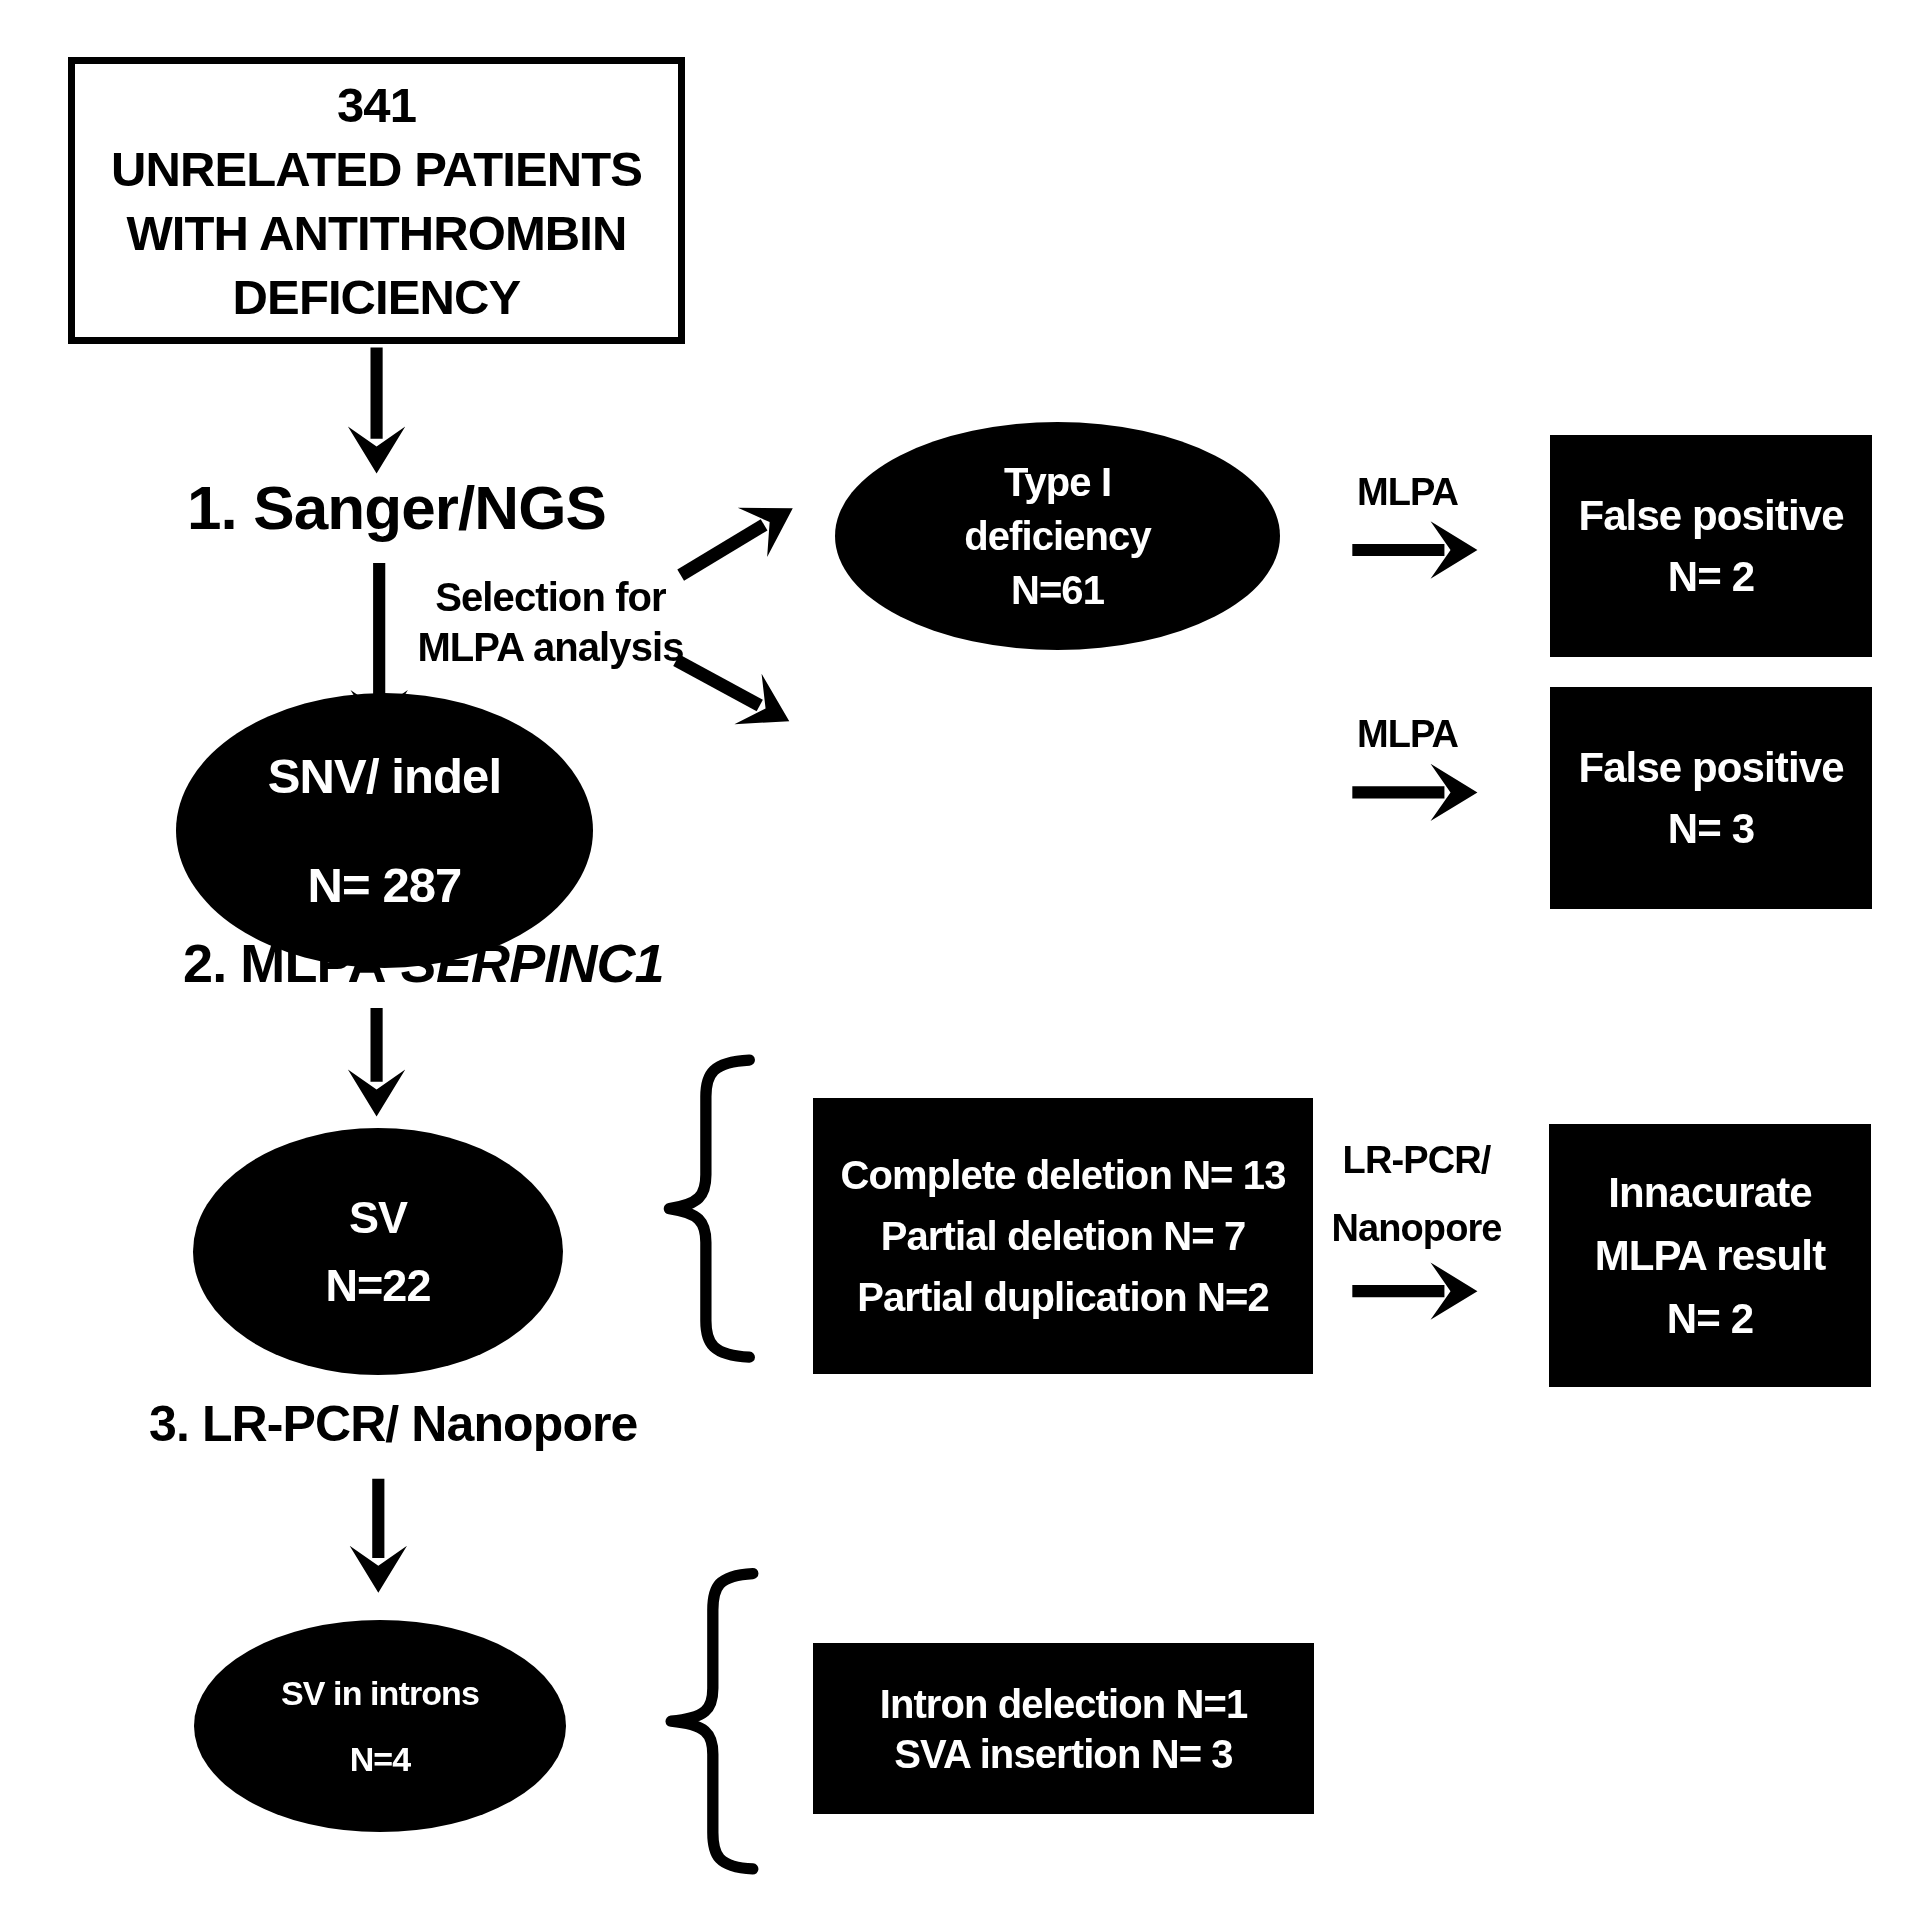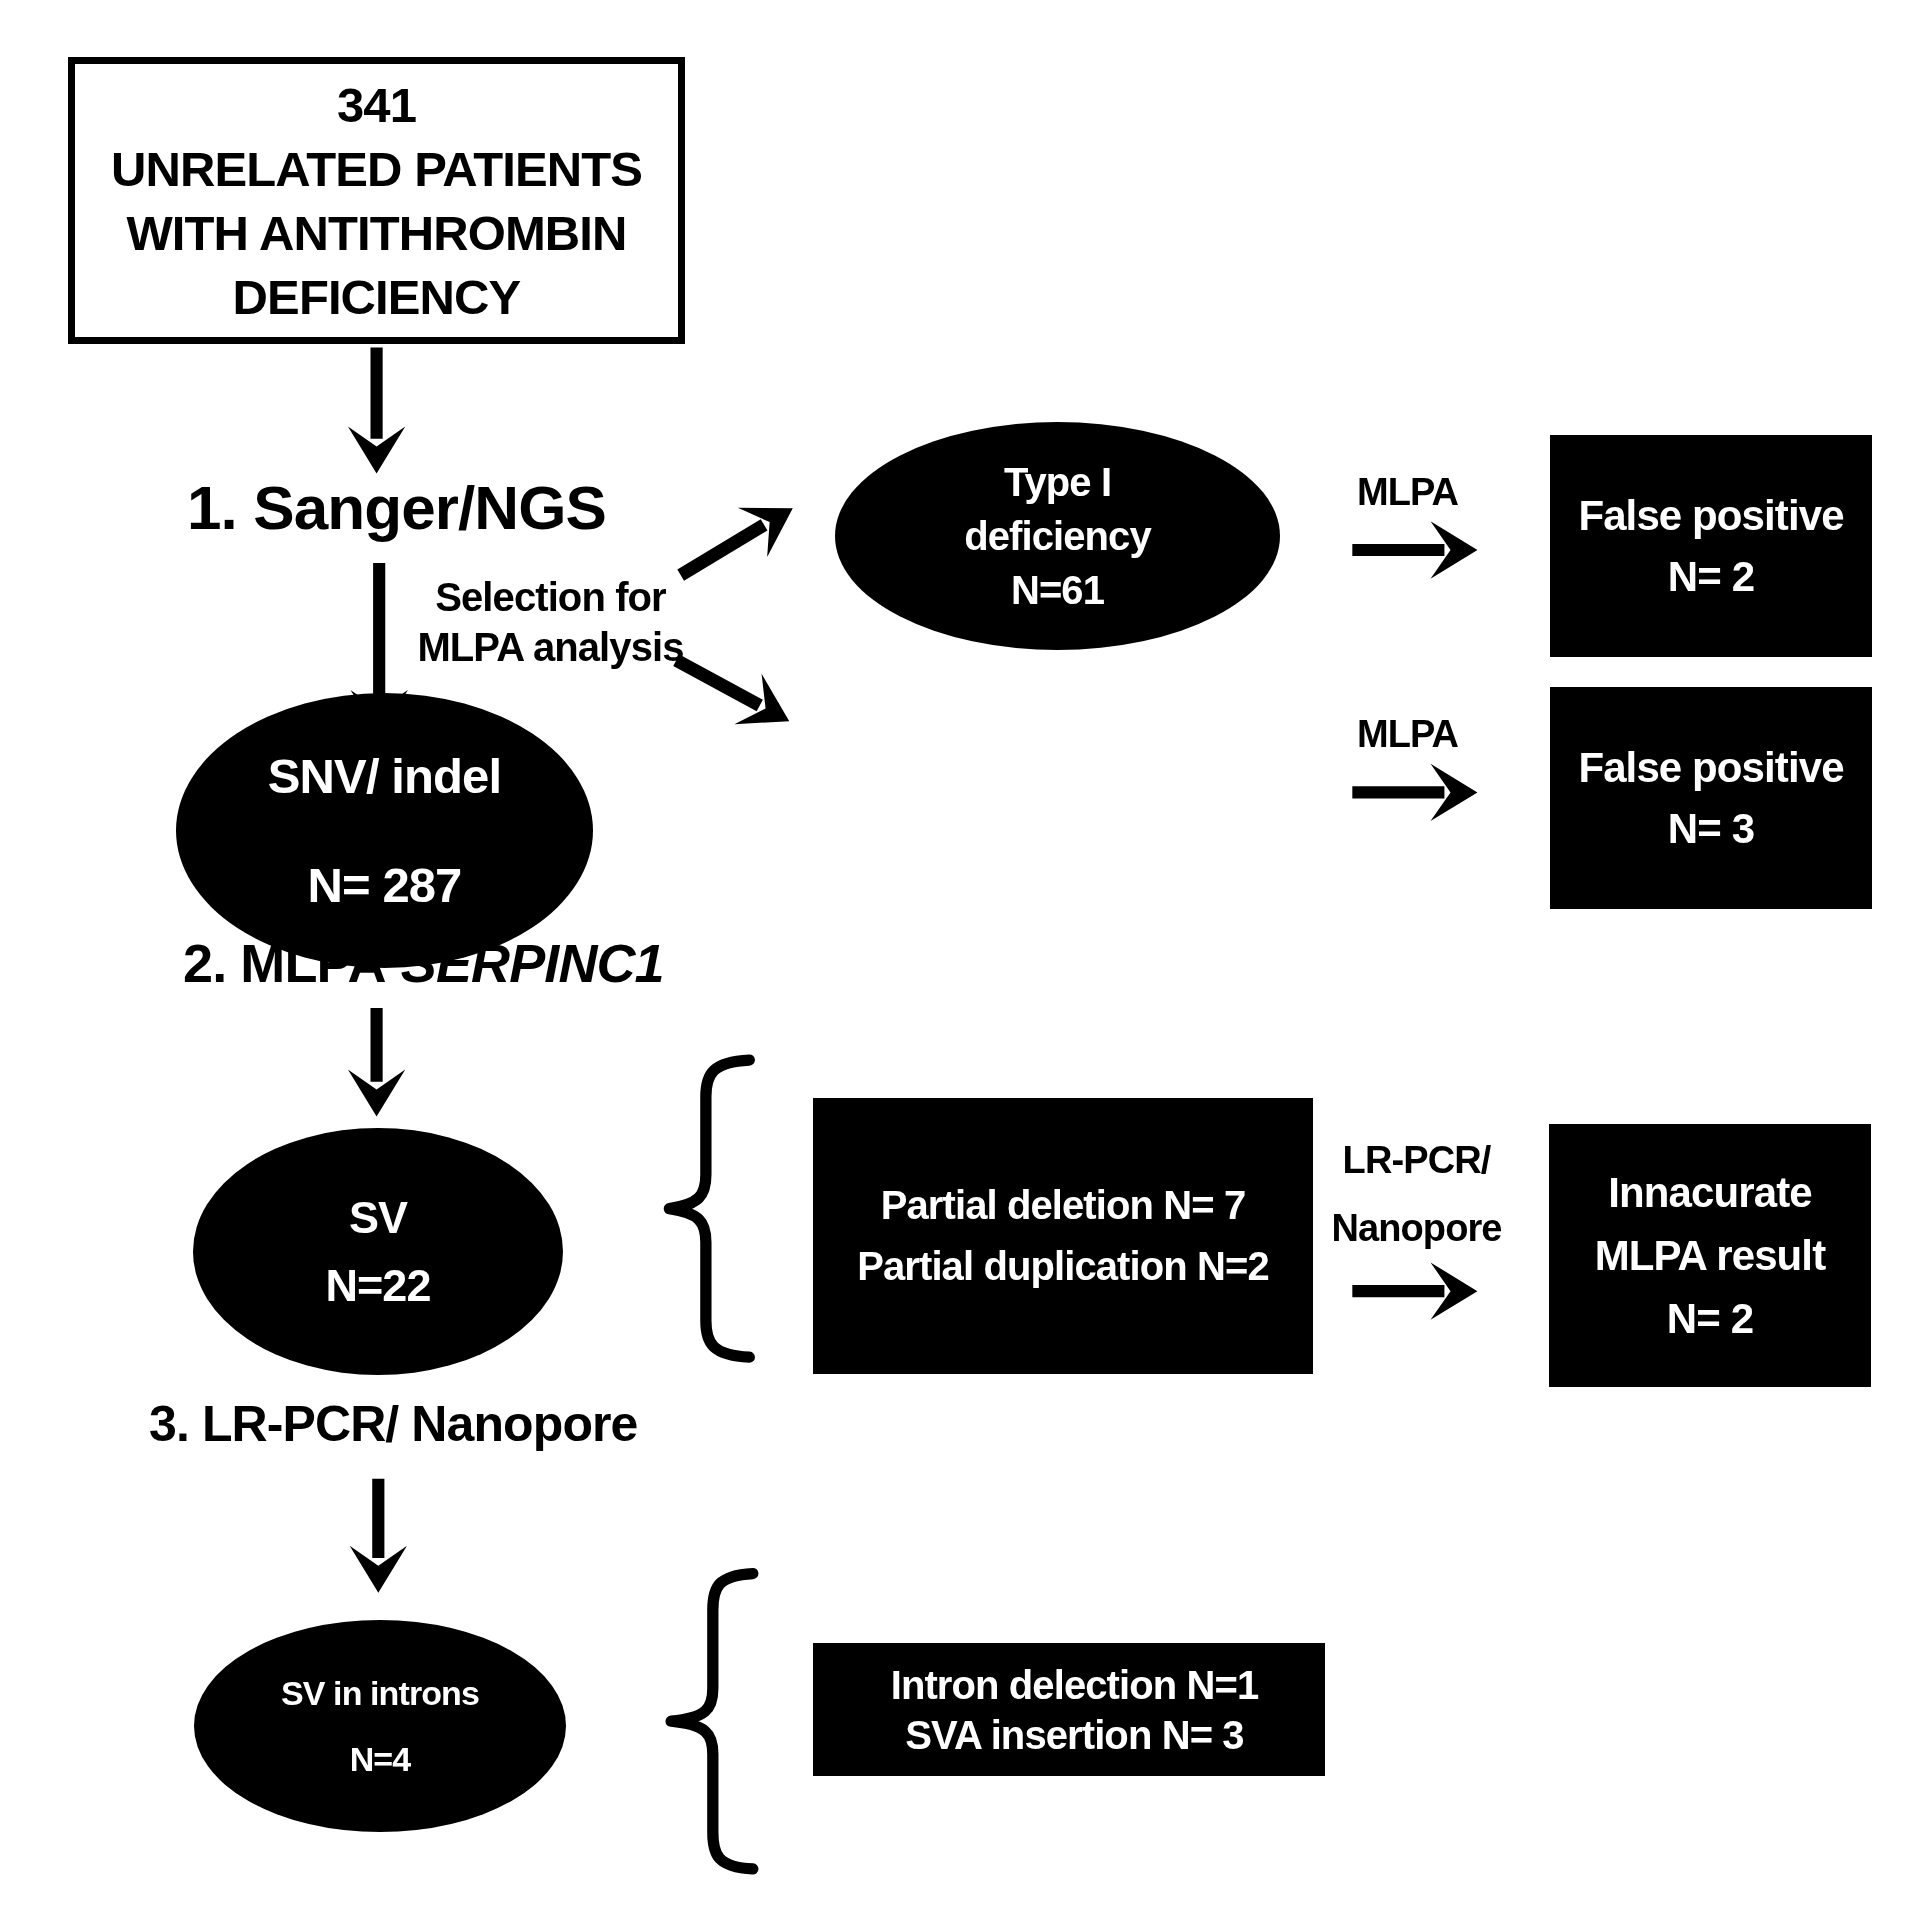--- a/index.html
+++ b/index.html
@@ -30,21 +30,21 @@
   .el-snv{left:176px;top:693px;width:417px;height:275px;font-size:49px;line-height:73px;gap:36px;}
   .step2{left:183px;top:939px;font-size:54px;line-height:49px;}
   .step2 .gene{font-style:italic;}
   .step2 .pre{margin-right:0.28em;}
   .el-sv{left:193px;top:1128px;width:370px;height:247px;font-size:45px;line-height:68px;}
   .box-del{left:813px;top:1098px;width:500px;height:276px;font-size:40px;line-height:61px;}
   .lrpcr{left:1321px;top:1126px;width:191px;font-size:38px;line-height:68px;}
   .box-inac{left:1549px;top:1124px;width:322px;height:263px;font-size:42px;line-height:63px;}
   .step3{left:149px;top:1396px;font-size:50px;line-height:56px;}
   .el-introns{left:194px;top:1620px;width:372px;height:212px;font-size:34px;line-height:66px;}
-  .box-introns{left:813px;top:1643px;width:501px;height:133px;font-size:40px;line-height:50px;padding-left:11px;}
+  .box-introns{left:813px;top:1643px;width:501px;height:171px;font-size:40px;line-height:50px;}
 </style>
 </head>
 <body>
 
 <div id="canvas">
 
   <svg id="connector-layer" width="1927" height="1915" viewBox="0 0 2217 2204" xmlns="http://www.w3.org/2000/svg">
 
     <defs>
       <path id="ah" d="M0,0 L-33,-54 L0,-31 L33,-54 Z"></path>
@@ -143,20 +143,21 @@
   <div class="abs step2">
     <span class="pre">2. MLPA</span><span class="gene">SERPINC1</span>
   </div>
 
   <div class="abs center node ellipse el-sv">
     <div>SV</div>
     <div>N=22</div>
   </div>
 
   <div class="abs center node box-del">
+    <div>Complete deletion N= 13</div>
     <div>Partial deletion N= 7</div>
     <div>Partial duplication N=2</div>
   </div>
 
   <div class="abs center lrpcr">
     <div>LR-PCR/</div>
     <div>Nanopore</div>
   </div>
 
   <div class="abs center node box-inac">

